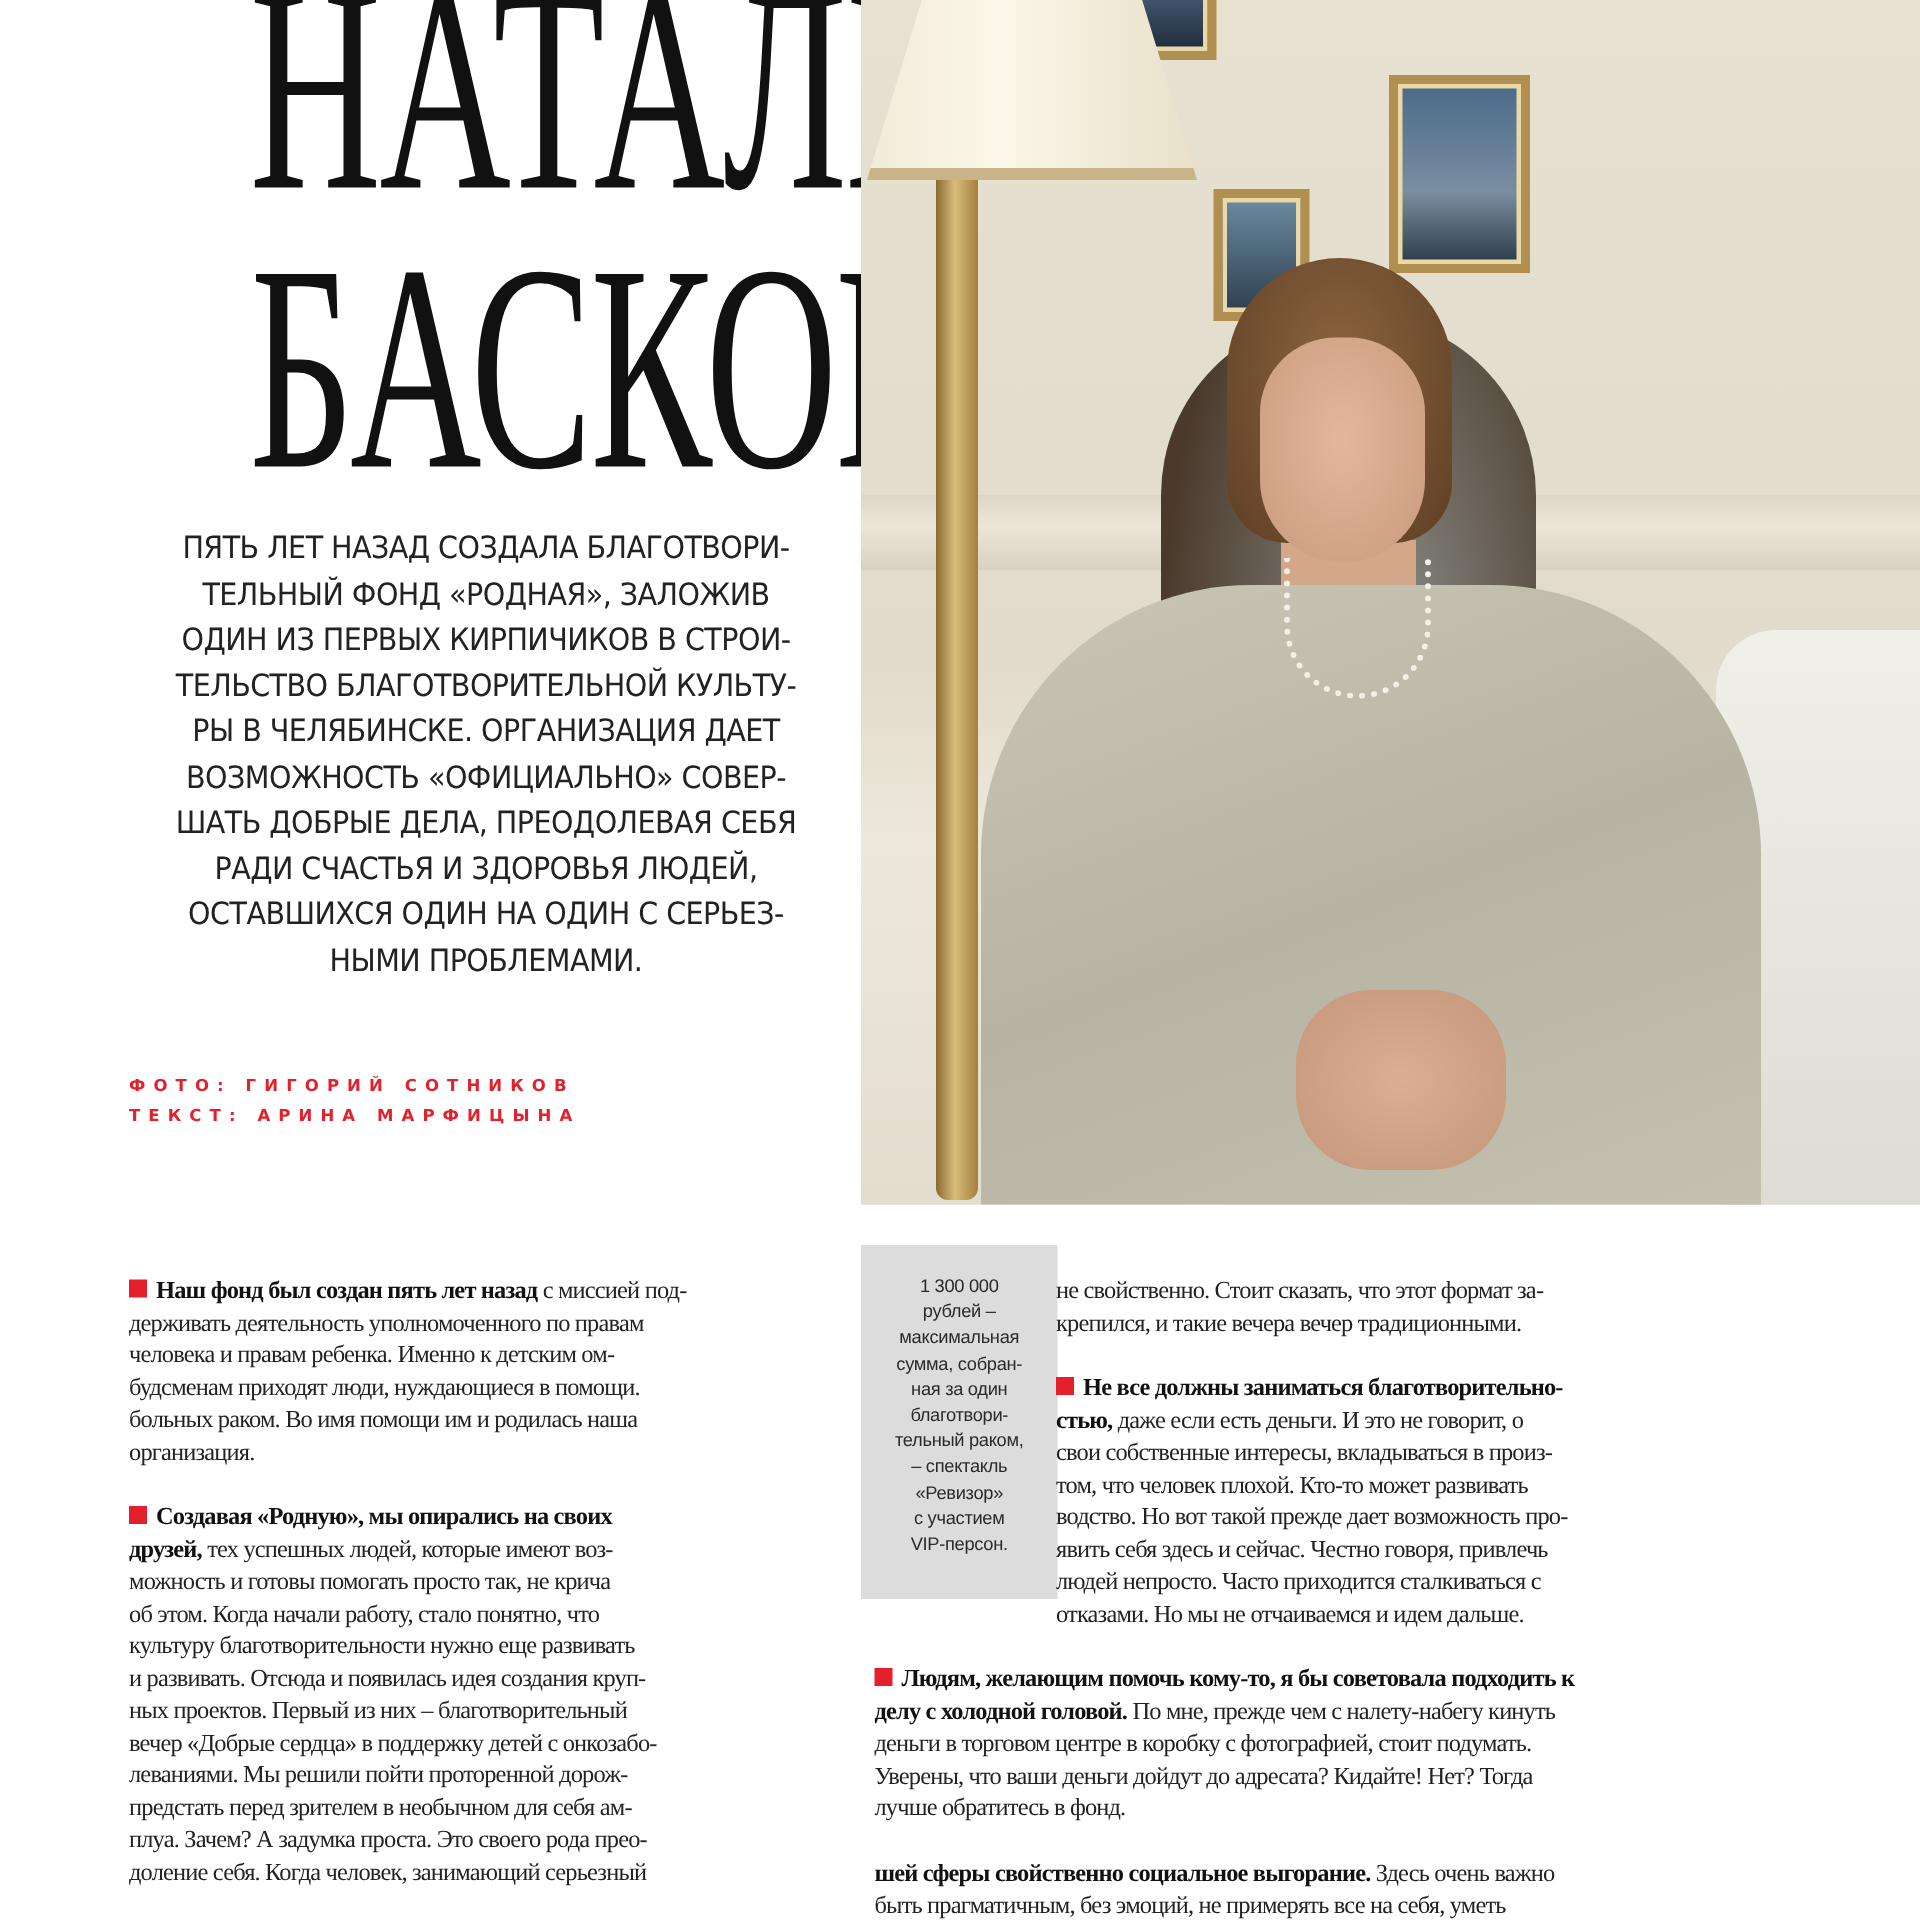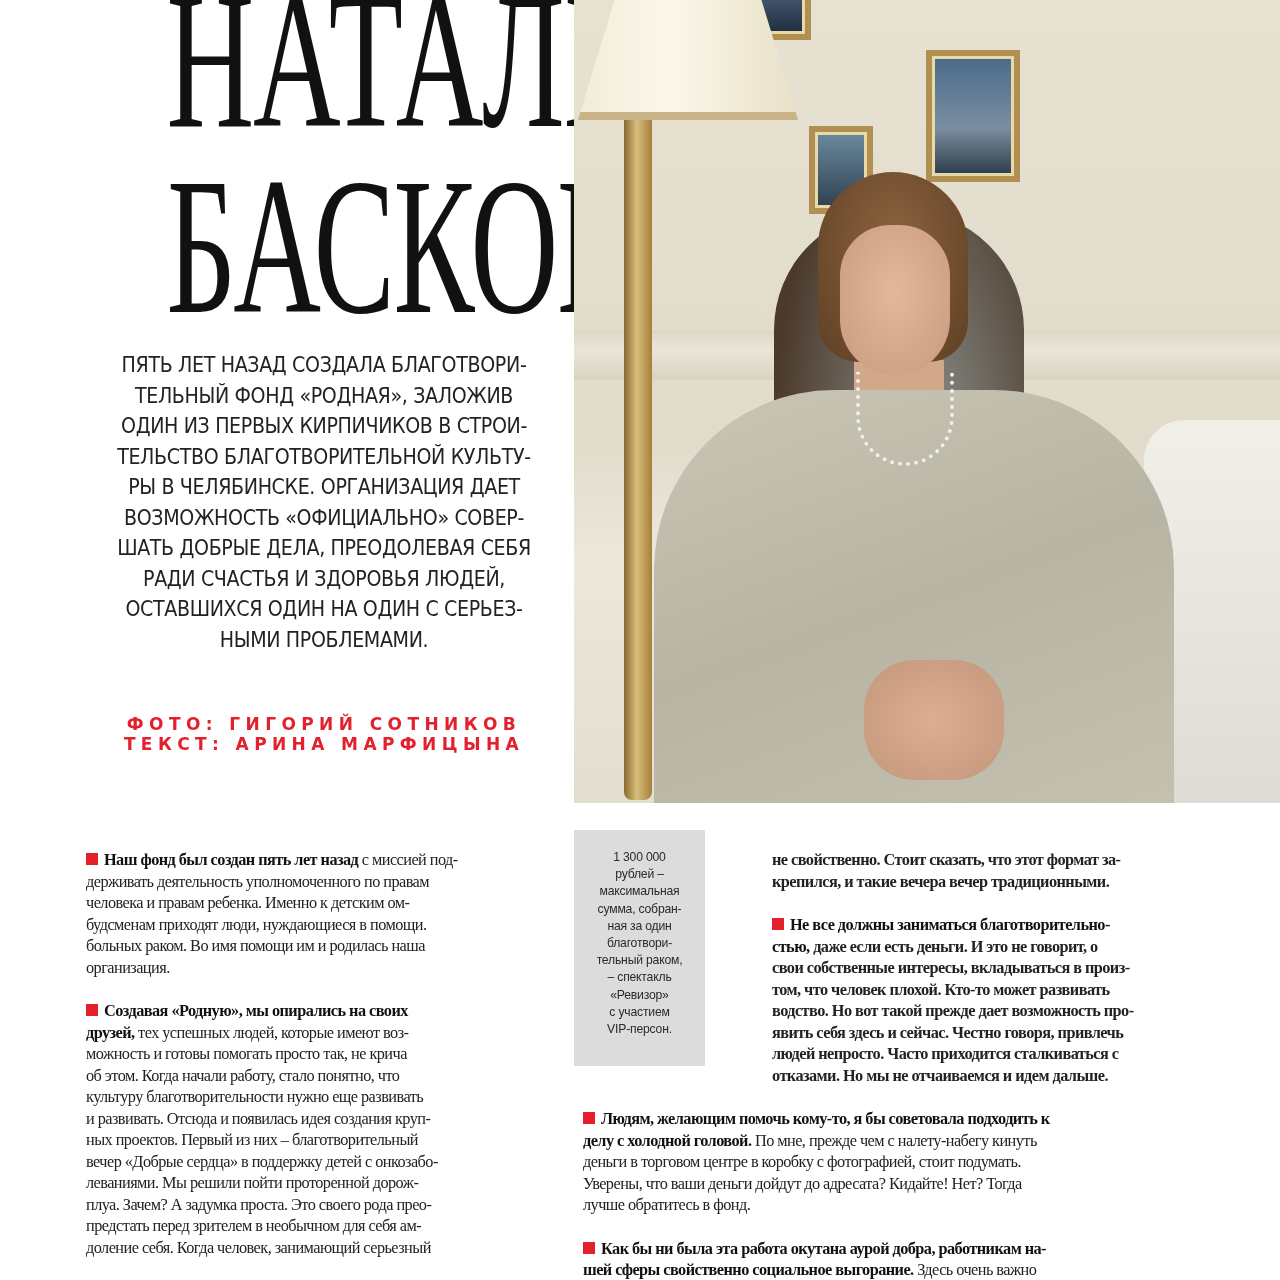--- a/index.html
+++ b/index.html
@@ -17,22 +17,22 @@
   .title.l1 { top:-38px; font-size:196px; left:60px; width:560px; }
   .title.l2 { top:148px; font-size:196px; left:60px; width:560px; }
   .lead {
     position:absolute; left:86px; top:350px; width:476px;
     font-family:"DejaVu Sans", sans-serif; font-size:20.5px; line-height:30.5px;
     text-align:center; color:#222; letter-spacing:-0.4px;
     transform:scaleX(0.93); transform-origin:center top;
   }
   .lead div { white-space:nowrap; }
   .credits {
-    position:absolute; left:86px; top:714px; width:476px; text-align:center;
-    font-family:"DejaVu Sans", sans-serif; font-weight:bold; font-size:17px;
+    position:absolute; left:86px; top:714px; width:476px; 
+    font-family:"DejaVu Sans", sans-serif; font-weight:bold; font-size:11px;
     letter-spacing:5.4px; line-height:20px; color:#e3202b;
   }
   .photo {
     position:absolute; left:574px; top:0; width:706px; height:803px;
     overflow:hidden; background:#ddd8c8;
   }
   .photo .wall { position:absolute; inset:0;
     background:linear-gradient(180deg,#e7e1d2 0%,#e1dbcb 55%,#ece8dc 70%,#e3ddd0 100%); }
   .photo .molding { position:absolute; left:0; right:0; top:330px; height:50px;
     background:linear-gradient(180deg,#dcd6c6,#ebe6d8 40%,#d8d2c2); }
@@ -62,21 +62,21 @@
     background:radial-gradient(ellipse,#dcae93,#c4967a); border-radius:50px; }
   .col {
     position:absolute; font-size:16.3px; line-height:21.5px; color:#222;
     letter-spacing:-0.55px;
   }
   .col p { margin:12px 0 22px 0; }
   .col b { color:#111; }
   .col .line { white-space:nowrap; display:block; }
   .marker { display:inline-block; width:12px; height:12px; background:#e3202b; margin-right:6px; vertical-align:0px; }
   .col-left { left:86px; top:837px; width:466px; }
-  .col-right-top { left:772px; top:837px; width:450px;font-weight:bold; }
+  .col-right-top { left:704px; top:837px; width:450px; }
   .col-right-bottom { left:583px; top:1096px; width:600px; }
   .sidebar-box {
     position:absolute; left:574px; top:830px; width:131px; height:236px;
     background:#dcdcdc; box-sizing:border-box; padding-top:19px;
     font-family:Liberation Sans, sans-serif; font-size:12.2px; line-height:17.2px;
     color:#2a2a2a; text-align:center; letter-spacing:-0.2px;
   }
   .sidebar-box div { white-space:nowrap; }
 </style>
 </head>
@@ -133,22 +133,22 @@
   <p>
     <span class="line"><span class="marker"></span><b>Создавая «Родную», мы опирались на своих</b></span>
     <span class="line"><b>друзей,</b><span> тех успешных людей, которые имеют воз-</span></span>
     <span class="line">можность и готовы помогать просто так, не крича</span>
     <span class="line">об этом. Когда начали работу, стало понятно, что</span>
     <span class="line">культуру благотворительности нужно еще развивать</span>
     <span class="line">и развивать. Отсюда и появилась идея создания круп-</span>
     <span class="line">ных проектов. Первый из них – благотворительный</span>
     <span class="line">вечер «Добрые сердца» в поддержку детей с онкозабо-</span>
     <span class="line">леваниями. Мы решили пойти проторенной дорож-</span>
+    <span class="line">предстать перед зрителем в необычном для себя ам-</span>
     <span class="line">плуа. Зачем? А задумка проста. Это своего рода прео-</span>
-    <span class="line">предстать перед зрителем в необычном для себя ам-</span>
     <span class="line">доление себя. Когда человек, занимающий серьезный</span>
   </p>
 </div>
 
 <div class="sidebar-box">
   <div>1 300 000</div>
   <div>рублей –</div>
   <div>максимальная</div>
   <div>сумма, собран-</div>
   <div>ная за один</div>
@@ -179,17 +179,16 @@
 
 <div class="col col-right-bottom">
   <p>
     <span class="line"><span class="marker"></span><b>Людям, желающим помочь кому-то, я бы советовала подходить к</b></span>
     <span class="line"><b>делу с холодной головой.</b><span> По мне, прежде чем с налету-набегу кинуть</span></span>
     <span class="line">деньги в торговом центре в коробку с фотографией, стоит подумать.</span>
     <span class="line">Уверены, что ваши деньги дойдут до адресата? Кидайте! Нет? Тогда</span>
     <span class="line">лучше обратитесь в фонд.</span>
   </p>
   <p>
-    <span class="line"><span class="marker"></span><b>Как бы ни была эта работа окутана аурой добра, работникам на-</b></span>
     <span class="line"><b>шей сферы свойственно социальное выгорание.</b><span> Здесь очень важно</span></span>
     <span class="line">быть прагматичным, без эмоций, не примерять все на себя, уметь</span>
   </p>
 </div>
 
 </body></html>

